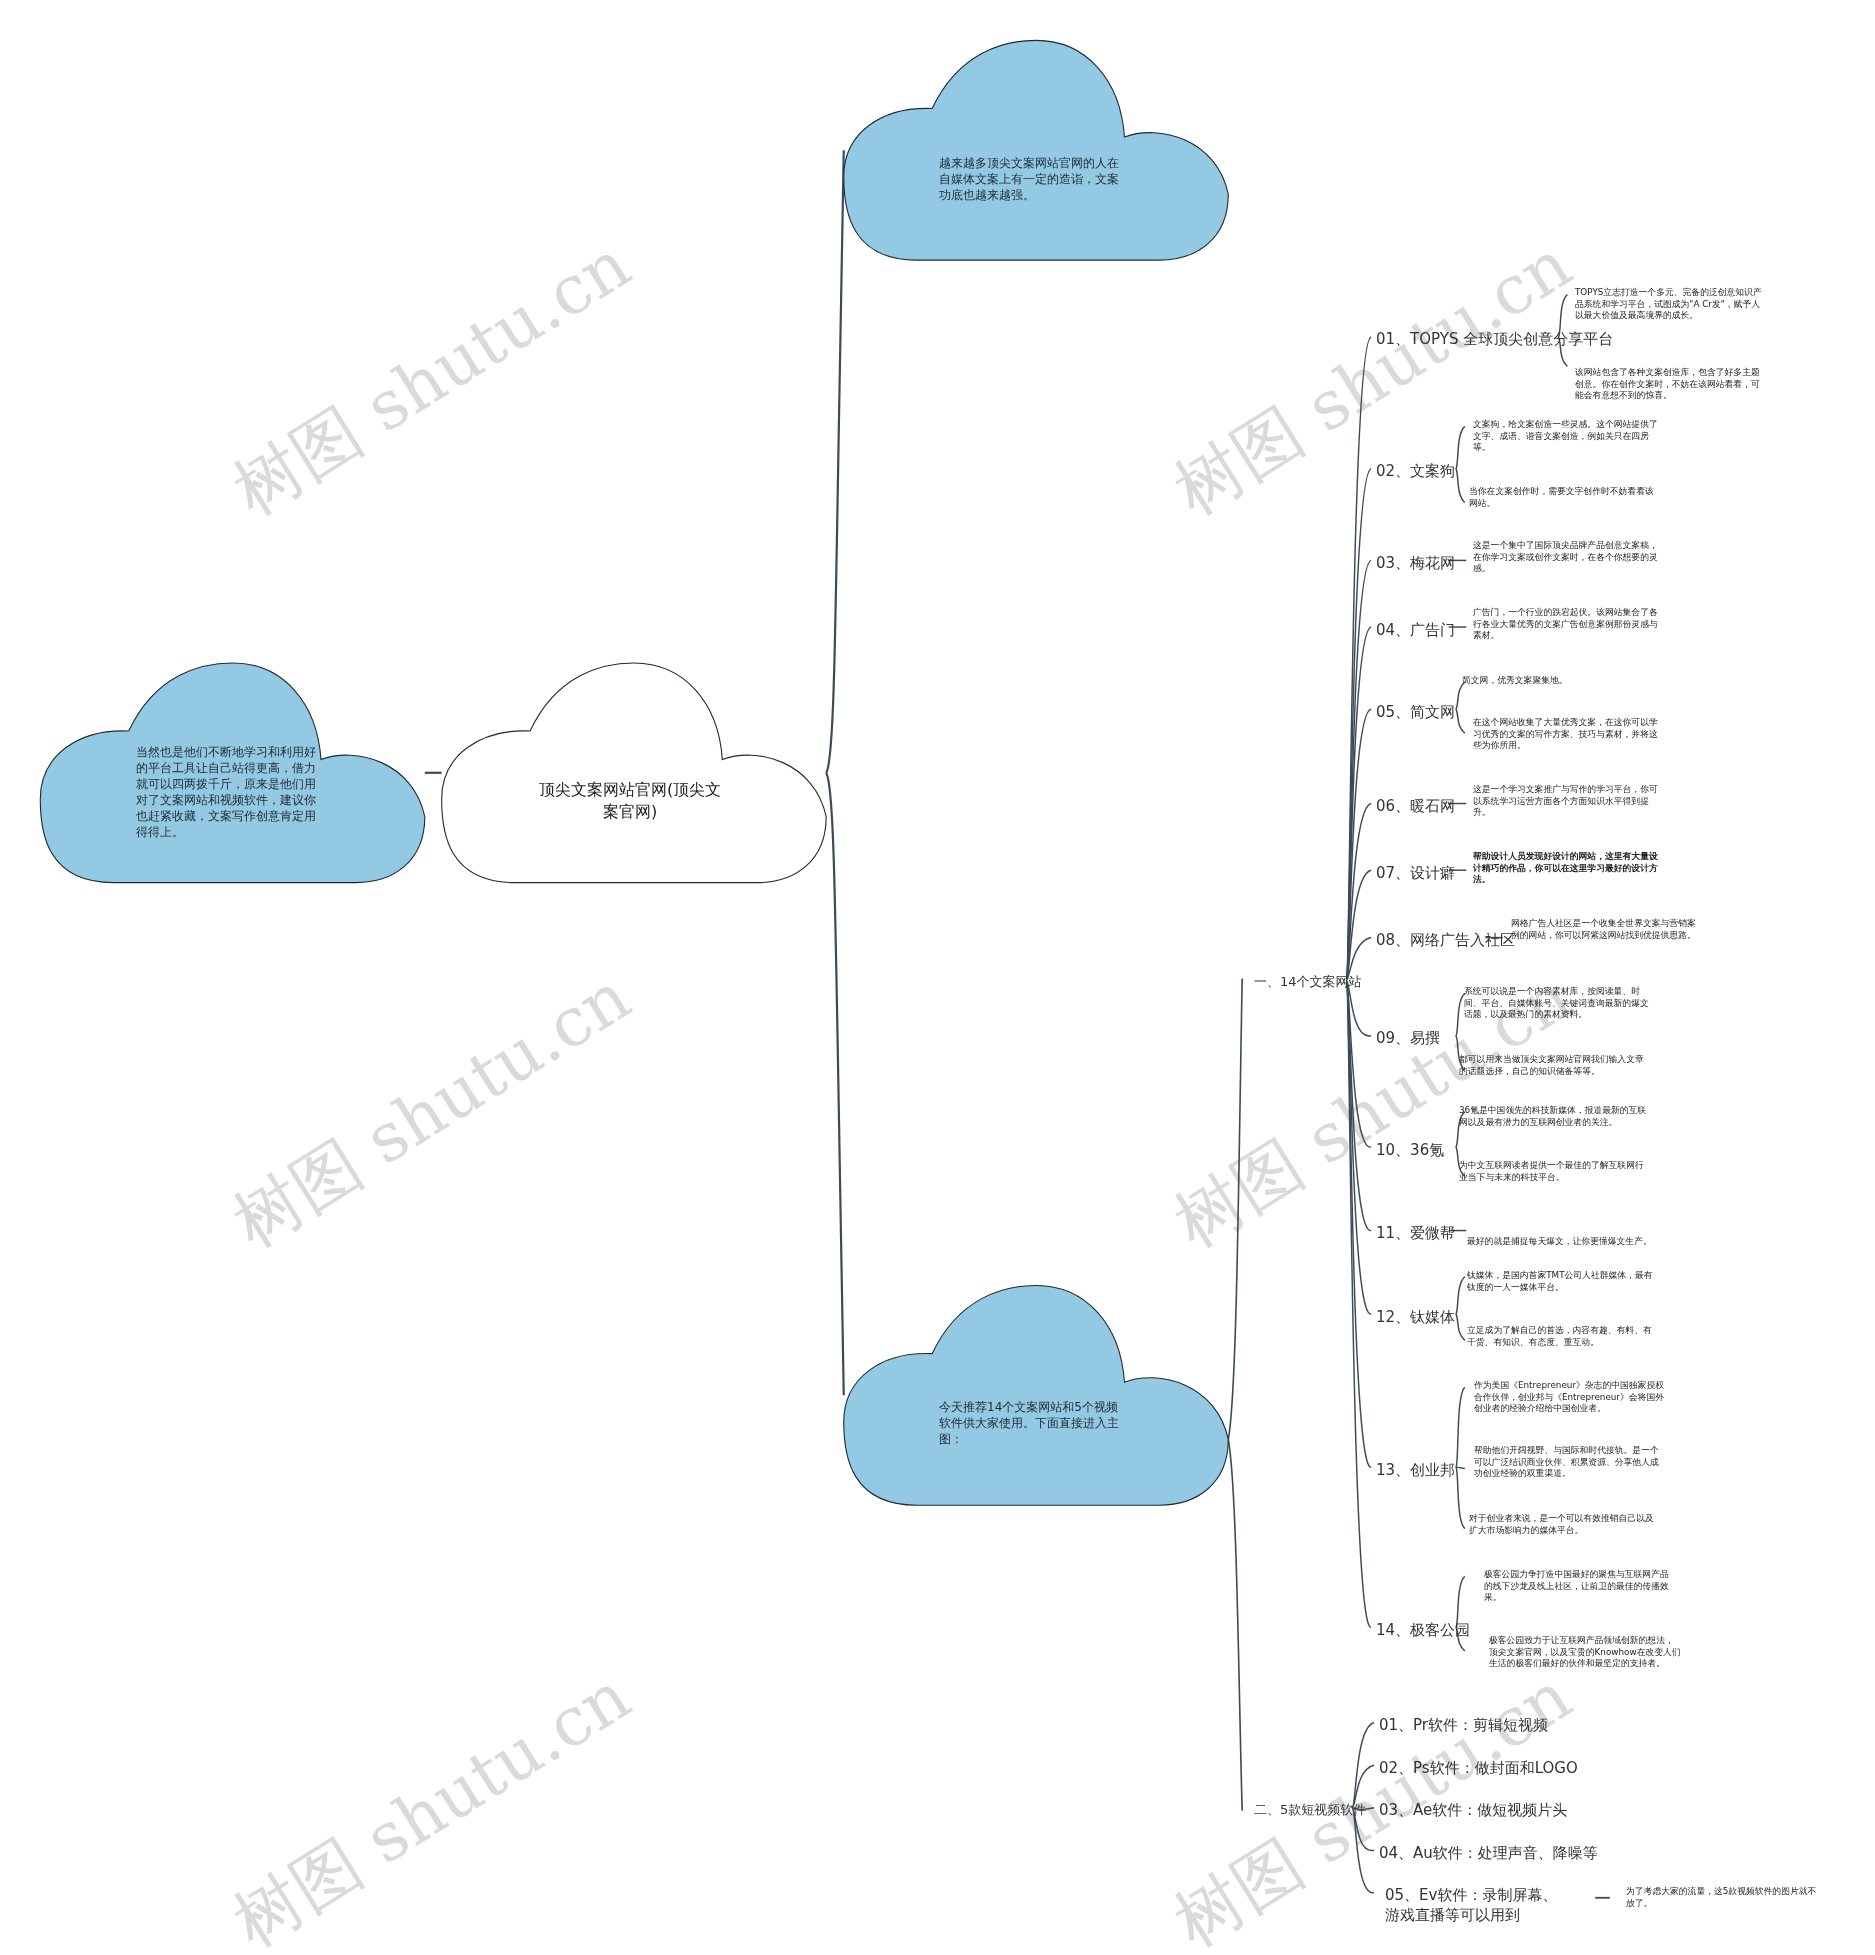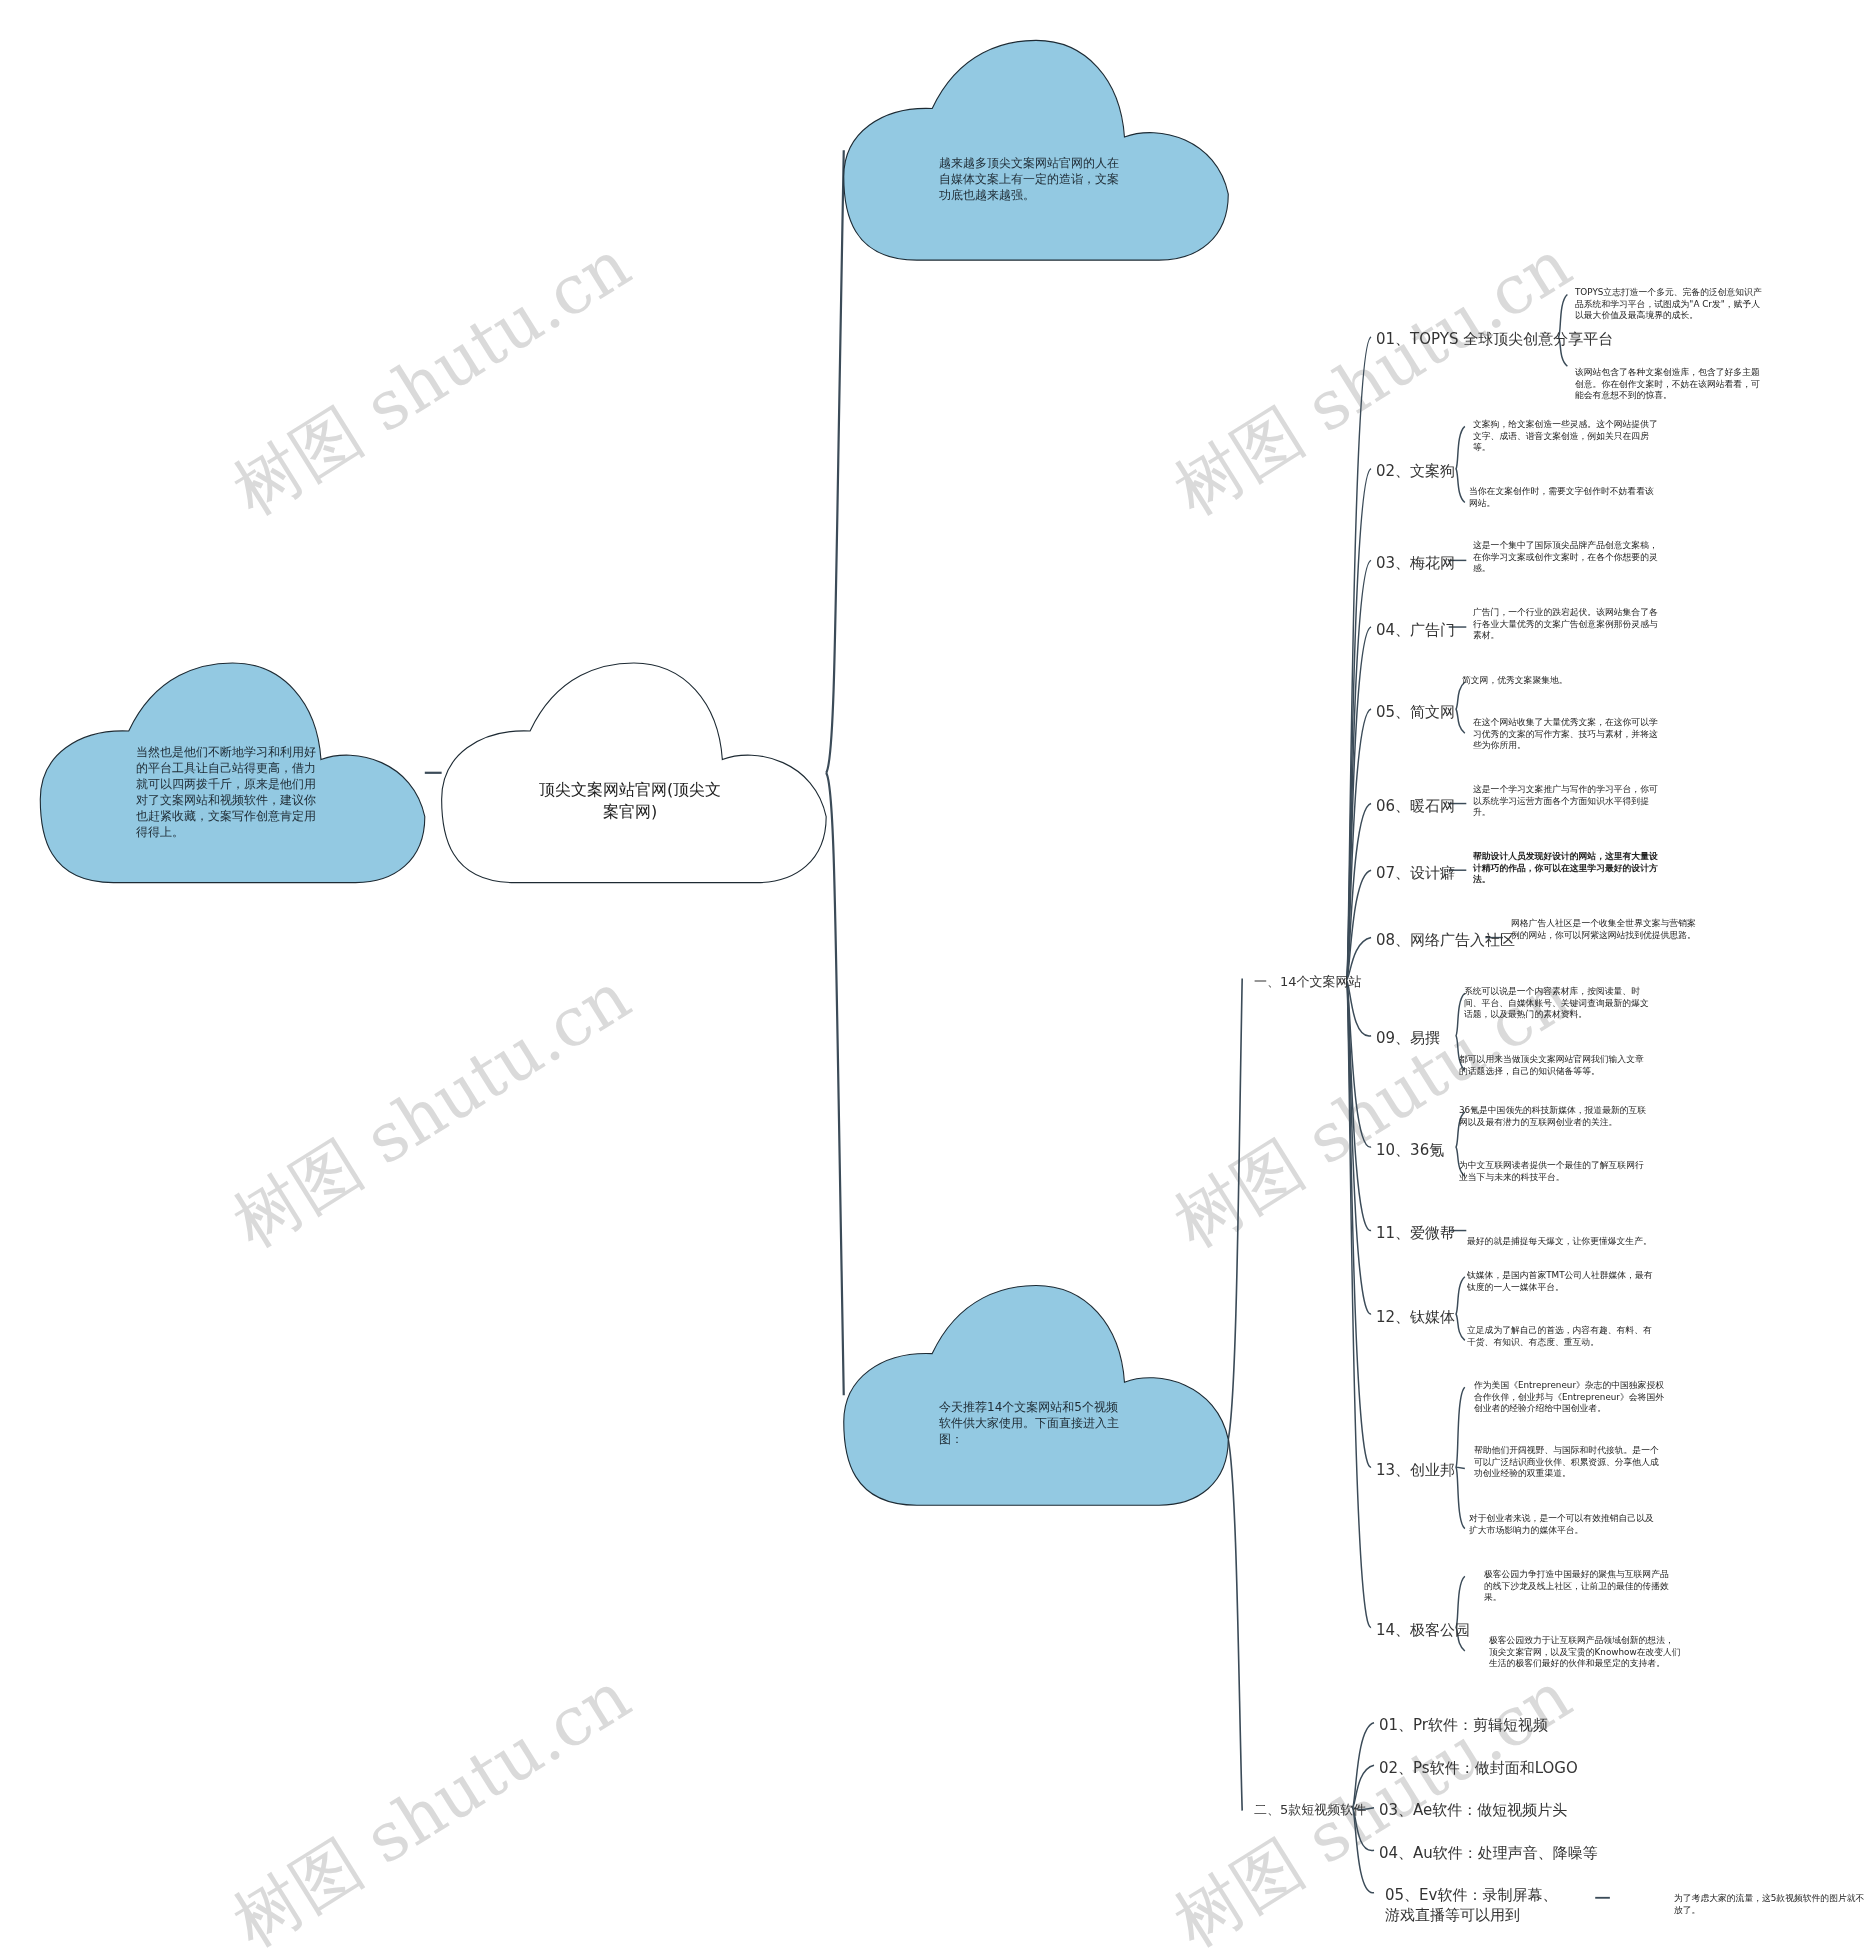--- a/index.html
+++ b/index.html
@@ -143,15 +143,15 @@
     <div class="txt l3" style="left: 1474px; top: 1445px; width: 192px;">帮助他们开阔视野、与国际和时代接轨。是一个可以广泛结识商业伙伴、积累资源、分享他人成功创业经验的双重渠道。</div>
     <div class="txt l3" style="left: 1469px; top: 1513px; width: 192px;">对于创业者来说，是一个可以有效推销自己以及扩大市场影响力的媒体平台。</div>
     <div class="txt l2" style="left: 1376px; top: 1621px;">14、极客公园</div>
     <div class="txt l3" style="left: 1484px; top: 1569px; width: 192px;">极客公园力争打造中国最好的聚焦与互联网产品的线下沙龙及线上社区，让前卫的最佳的传播效果。</div>
     <div class="txt l3" style="left: 1489px; top: 1635px; width: 192px;">极客公园致力于让互联网产品领域创新的想法，顶尖文案官网，以及宝贵的Knowhow在改变人们生活的极客们最好的伙伴和最坚定的支持者。</div>
     <div class="txt l2" style="left: 1379px; top: 1716px;">01、Pr软件：剪辑短视频</div>
     <div class="txt l2" style="left: 1379px; top: 1759px;">02、Ps软件：做封面和LOGO</div>
     <div class="txt l2" style="left: 1379px; top: 1801px;">03、Ae软件：做短视频片头</div>
     <div class="txt l2" style="left: 1379px; top: 1844px;">04、Au软件：处理声音、降噪等</div>
     <div class="txt l2" style="left: 1385px; top: 1886px; width: 176px;">05、Ev软件：录制屏幕、游戏直播等可以用到</div>
-    <div class="txt l3" style="left: 1674px; top: 1886px; width: 198px; margin-top: 7px;">为了考虑大家的流量，这5款视频软件的图片就不放了。</div>
+    <div class="txt l3" style="left: 1626px; top: 1886px; width: 198px;">为了考虑大家的流量，这5款视频软件的图片就不放了。</div>
   </div>
 
 
 </body></html>

